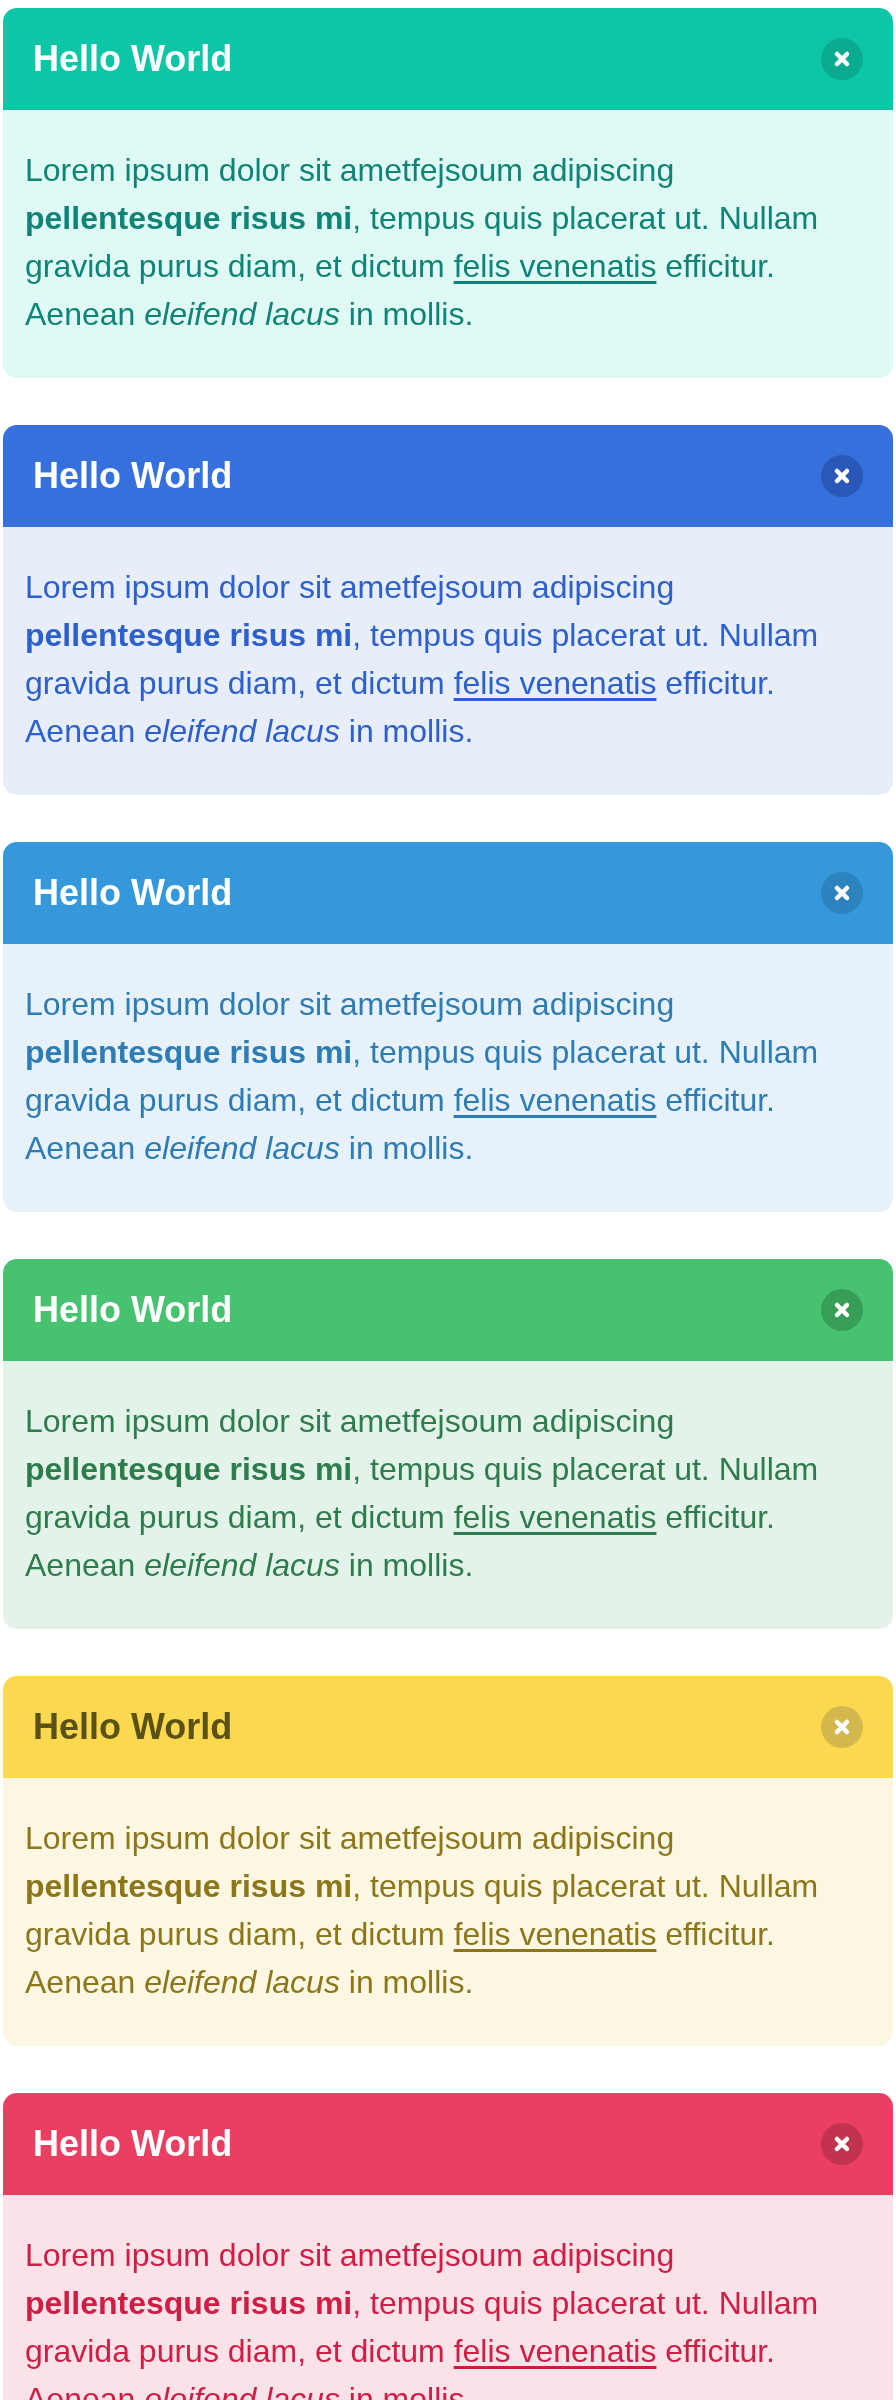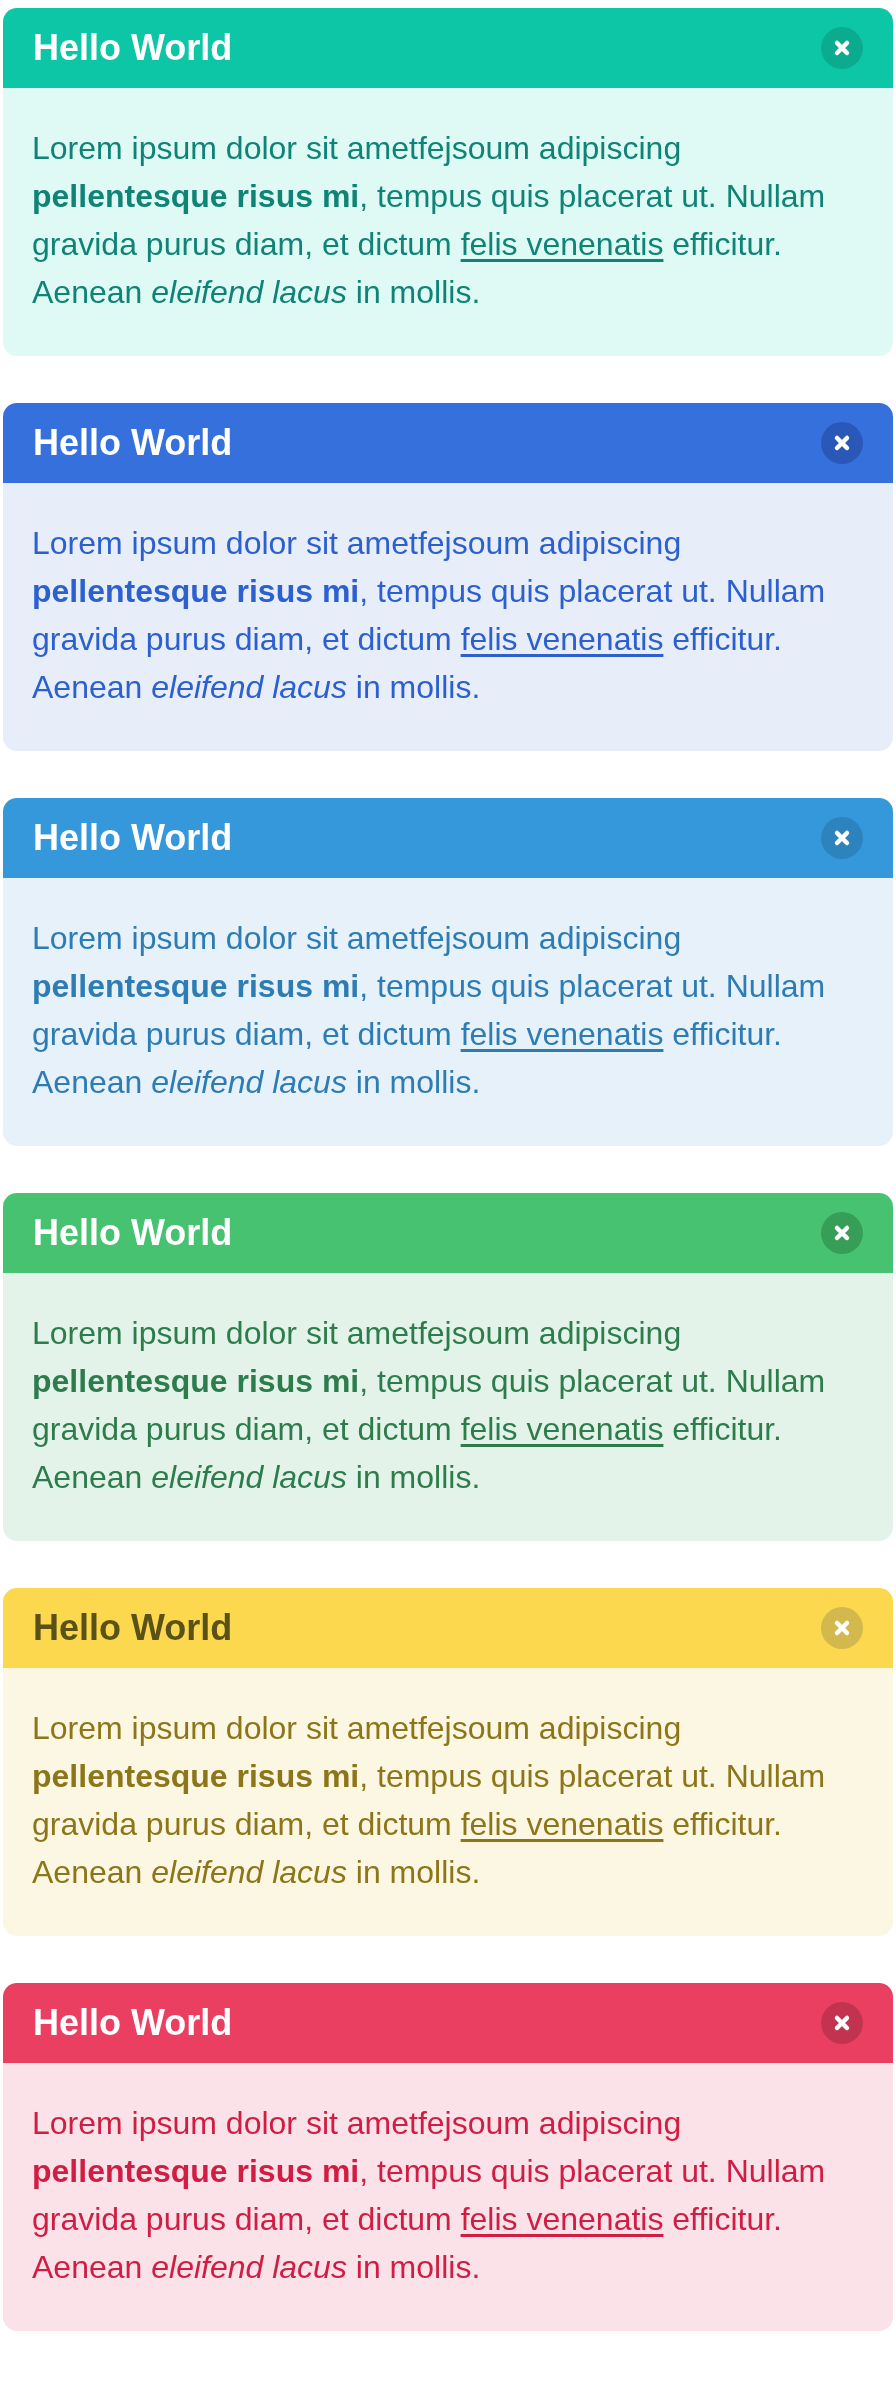--- a/index.html
+++ b/index.html
@@ -19,21 +19,21 @@
     overflow: hidden;
     margin-bottom: 47px;
   }
   .card:last-child { margin-bottom: 0; }
   .card-header {
     background: var(--header-bg);
     height: 72px;
     display: flex;
     align-items: center;
     justify-content: space-between;
-    padding: 4px 30px;
+    padding: 15px 30px;
   }
   .card-title {
     margin: 0;
     font-size: 36px;
     font-weight: bold;
     color: var(--title-color);
     line-height: 1;
   }
   .close-button {
     flex: 0 0 auto;
@@ -47,21 +47,21 @@
     align-items: center;
     justify-content: center;
     cursor: pointer;
   }
   .close-button svg {
     display: block;
   }
   .card-body {
     background: var(--body-bg);
     color: var(--body-text);
-    padding: 36px 30px 40px 29px;
+    padding: 36px 30px 40px 22px;
   }
   .card-text {
     margin: 0;
     font-size: 32px;
     line-height: 48px;
   }
   .card-text strong { font-weight: bold; }
   .card-text em { font-style: italic; }
   .card-link {
     color: inherit;

